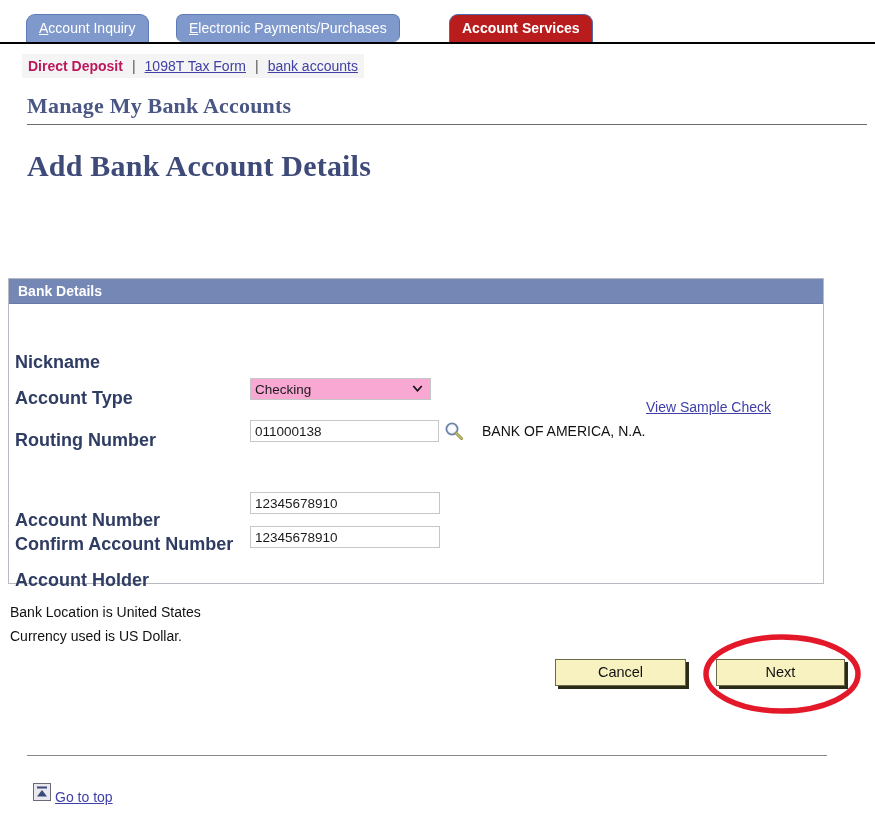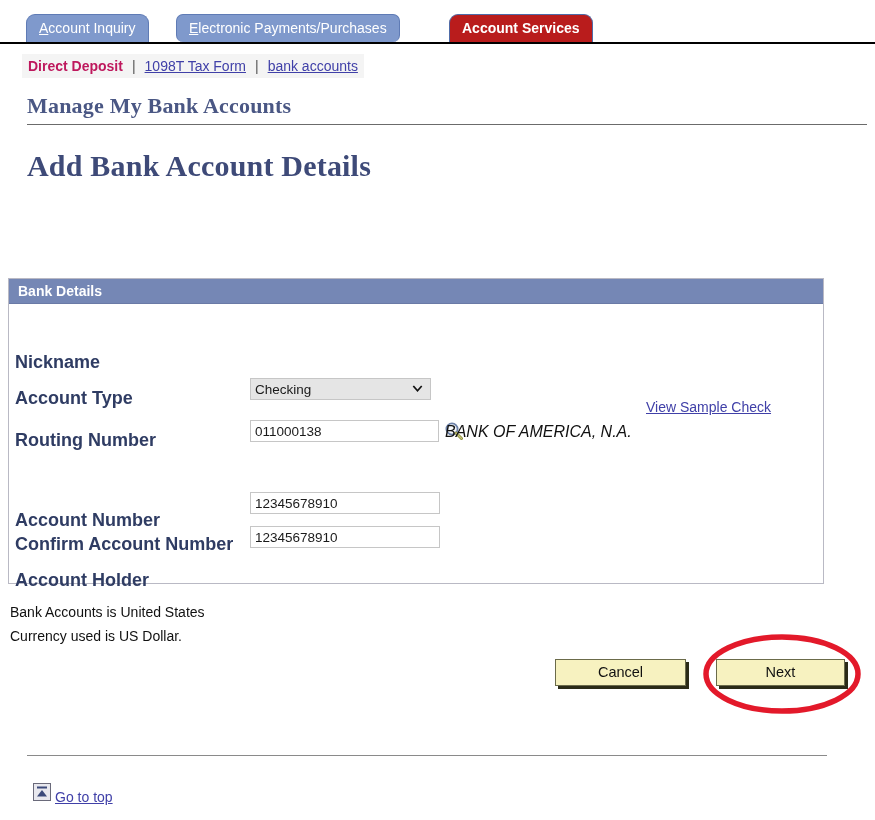--- a/index.html
+++ b/index.html
@@ -164,21 +164,21 @@
     padding: 0 4px;
     outline: none;
   }
   .field-input.focused {
     border: 2px solid #000000;
   }
   select.field-input {
     padding-right: 8px;
     -webkit-appearance: none;
     appearance: none;
-    background: #e5e5e5;
+    background: #f9a8d4;
   }
   .select-wrap {
     position: absolute;
   }
   .select-chevron {
     position: absolute;
     right: 8px;
     top: 5px;
     width: 11px;
     height: 11px;
@@ -199,26 +199,25 @@
   #lookup-icon {
     position: absolute;
     left: 434px;
     top: 116px;
     width: 22px;
     height: 22px;
     cursor: pointer;
   }
   #bank-name {
     position: absolute;
-    left: 436px;
+    left: 473px;
     top: 119px;
-    font-size: 16px;
+    font-size: 14px;
     color: #111111;
     white-space: nowrap;
-    font-style: italic;
   }
   #view-sample-check {
     position: absolute;
     left: 637px;
     top: 95px;
     font-size: 14px;
     color: #4040a8;
     text-decoration: underline;
     cursor: pointer;
     white-space: nowrap;
@@ -349,21 +348,21 @@
     <div class="field-label" id="lbl-accountnumber">Account Number</div>
     <input class="field-input" id="inp-accountnumber" type="text" value="12345678910" style="">
 
     <div class="field-label" id="lbl-confirm">Confirm Account Number</div>
     <input class="field-input" id="inp-confirm" type="text" value="12345678910" style="">
 
     <div class="field-label" id="lbl-holder">Account Holder</div>
   </div>
 </div>
 
-<div class="note" id="note-location">Bank Accounts is United States</div>
+<div class="note" id="note-location">Bank Location is United States</div>
 <div class="note" id="note-currency">Currency used is US Dollar.</div>
 
 <button class="btn" id="btn-cancel">Cancel</button>
 <button class="btn" id="btn-next">Next</button>
 <svg id="highlight-ellipse" viewBox="0 0 160 82">
   <ellipse cx="80" cy="41" rx="76" ry="37" fill="none" stroke="#e3192a" stroke-width="5.5"></ellipse>
 </svg>
 
 <div class="bottom-rule"></div>
 <svg id="gototop-icon" viewBox="0 0 18 18">

